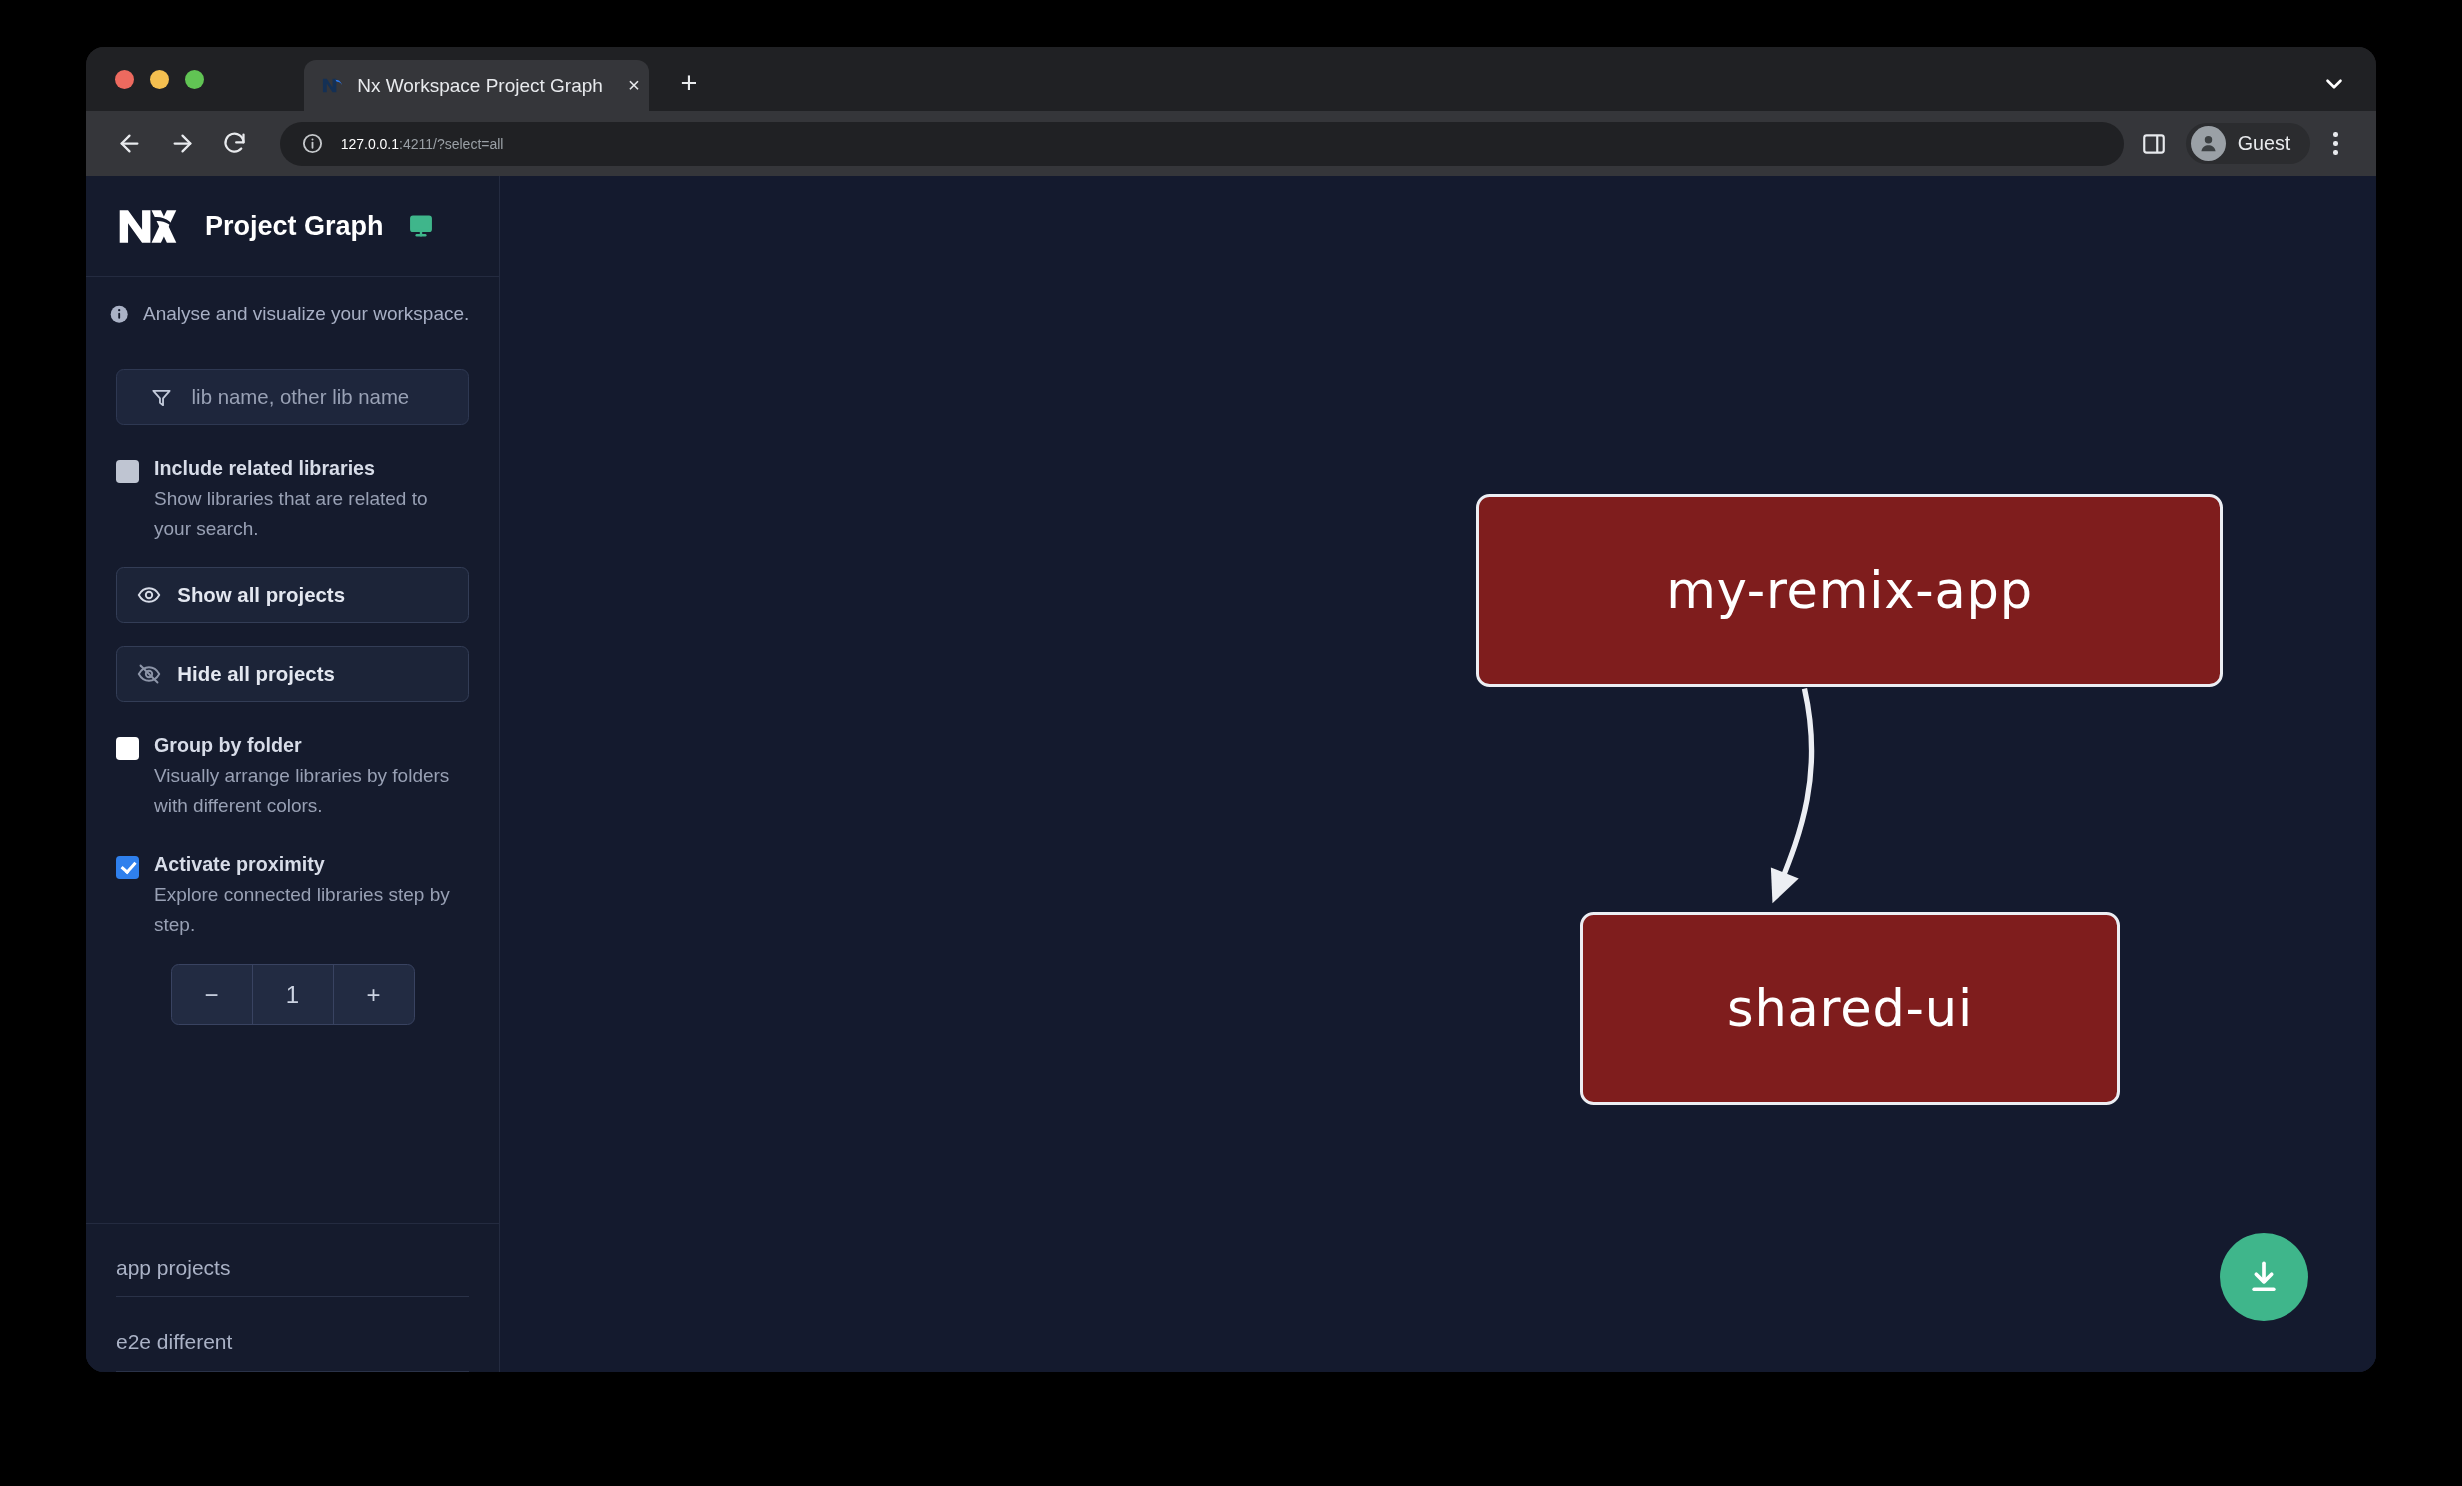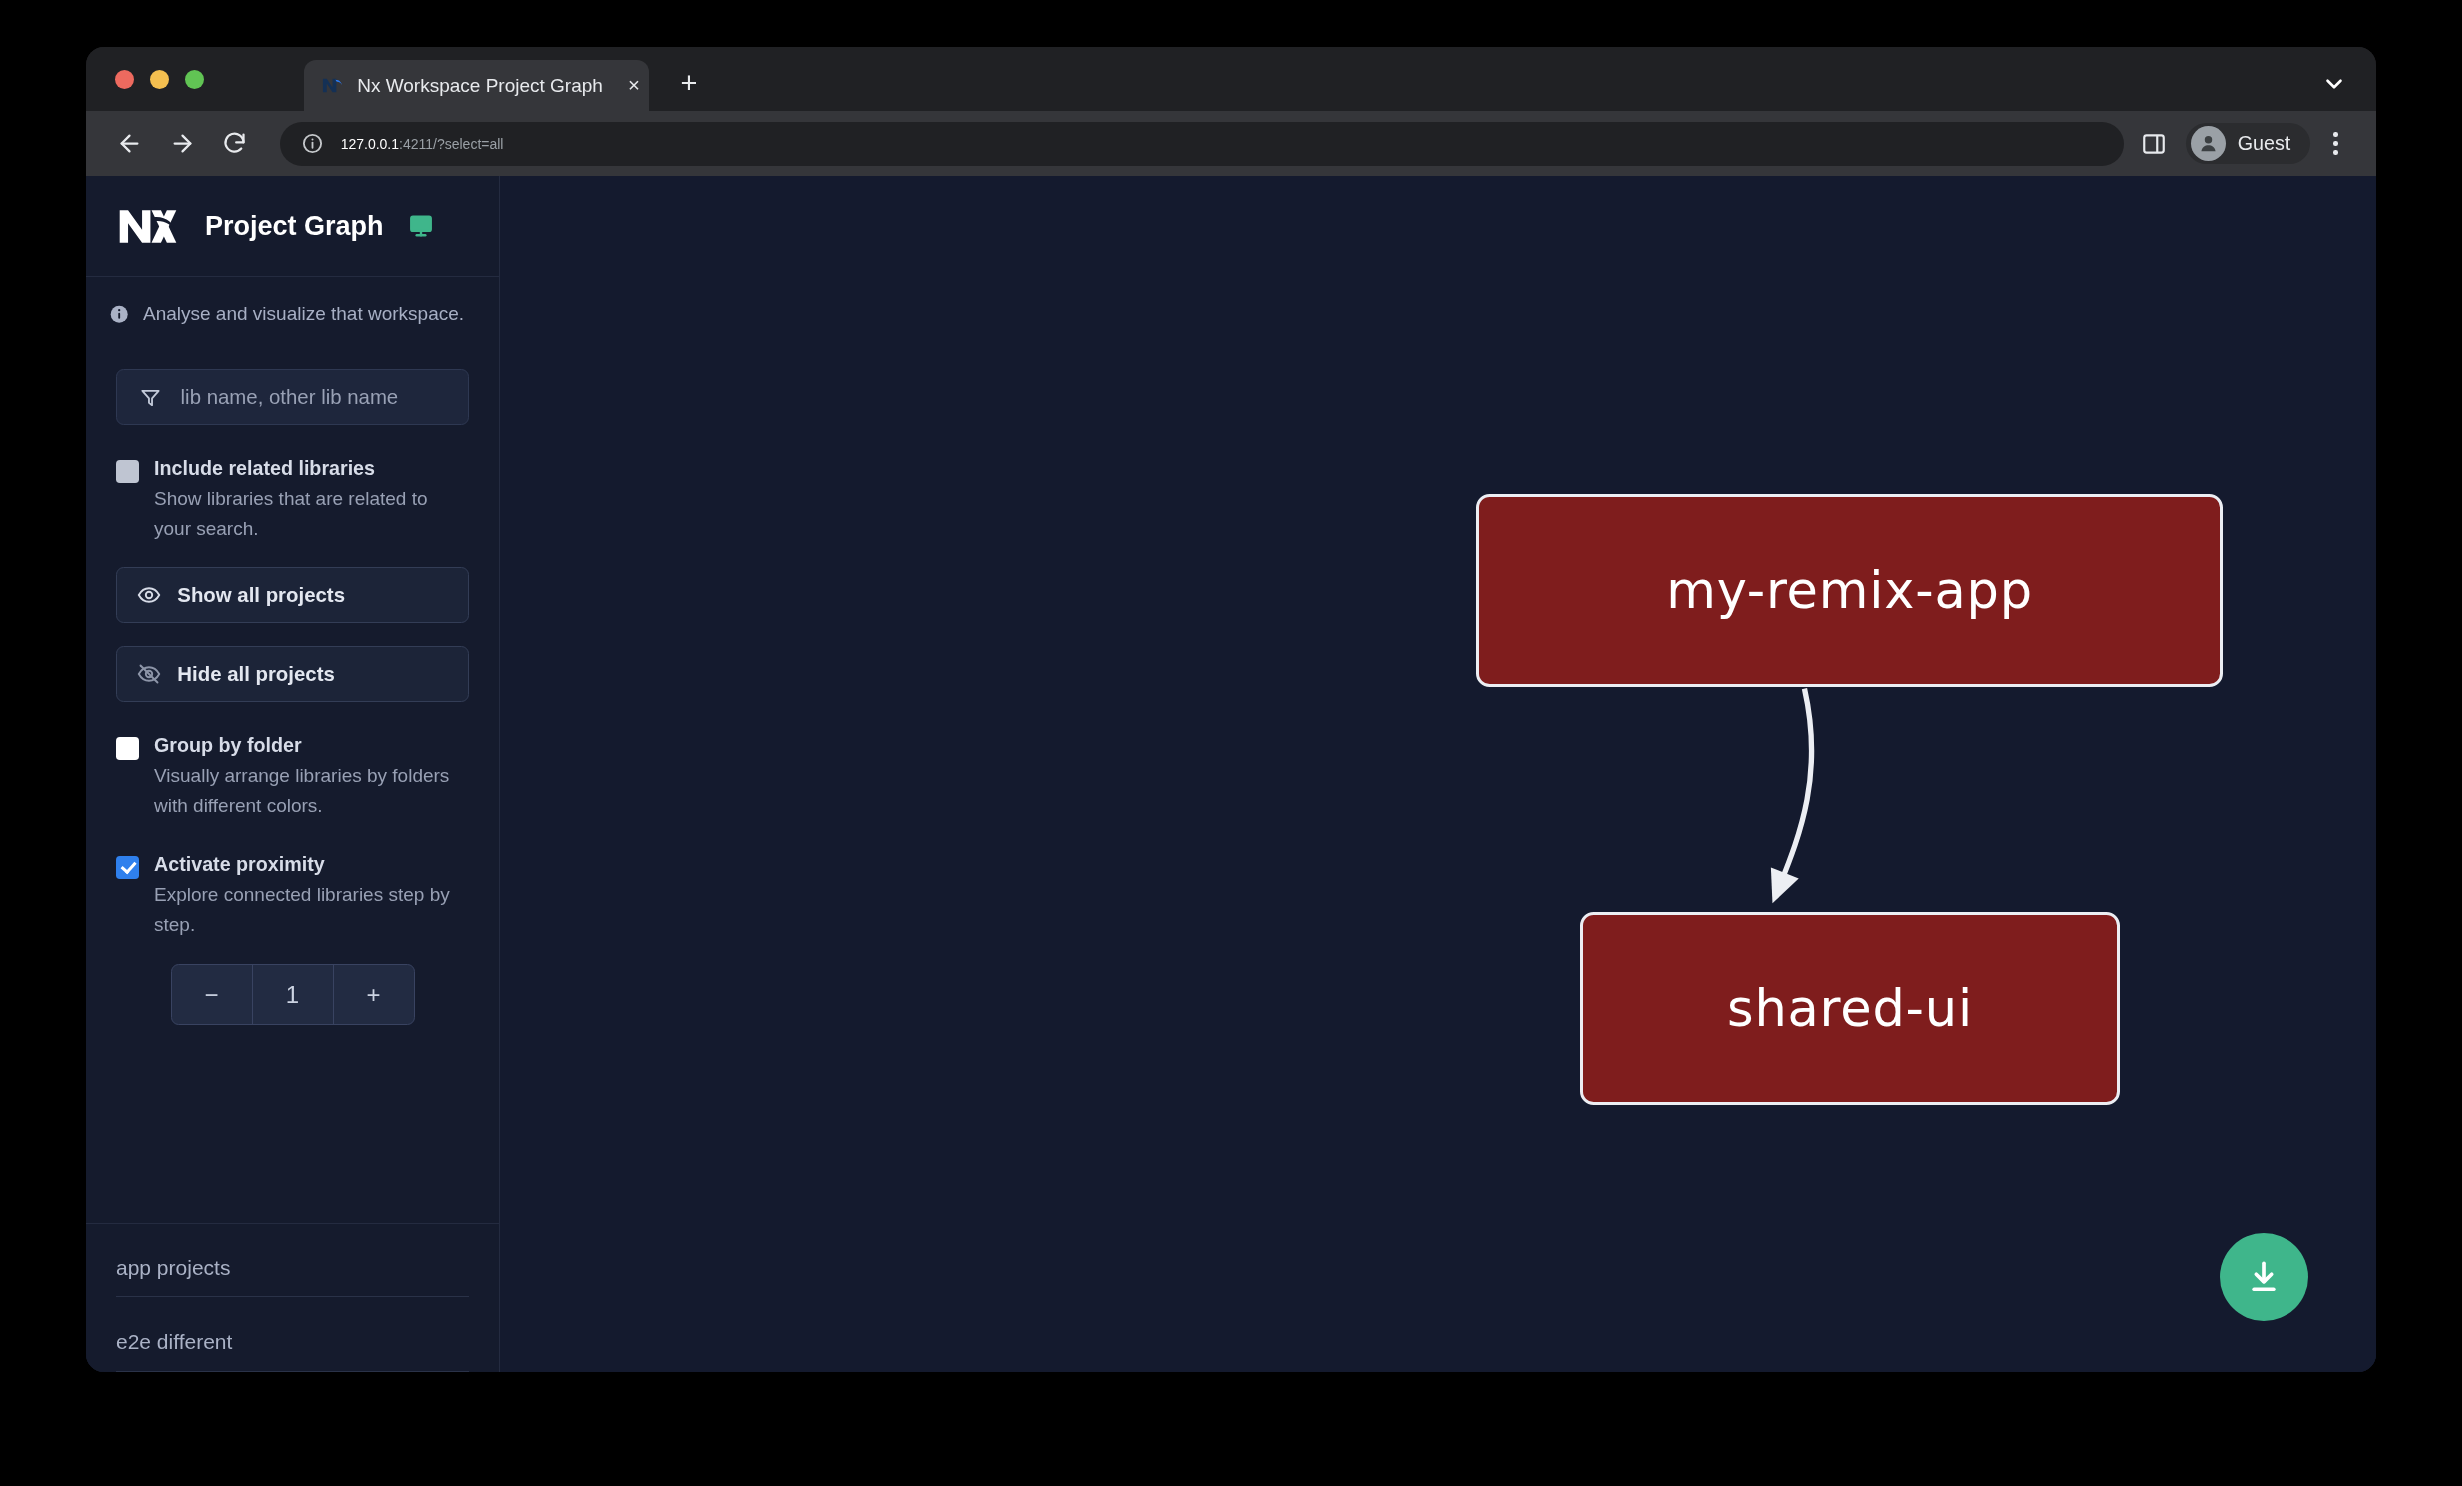--- a/index.html
+++ b/index.html
@@ -249,21 +249,21 @@
   }
 
   #filter-input-wrap {
     margin: 44px 30px 0 30px;
     height: 56px;
     background: #1e263c;
     border: 0.8px solid #2e3852;
     border-radius: 7.6px;
     display: flex;
     align-items: center;
-    padding: 0 22px;
+    padding: 0 33px;
     box-sizing: border-box;
   }
   #filter-icon { width: 23px; height: 23px; flex: 0 0 23px; }
   #filter-input {
     border: none;
     background: transparent;
     outline: none;
     margin-left: 16.6px;
     color: #e6e9f0;
     font-size: 20.4px;
@@ -557,21 +557,21 @@
             <line x1="8" y1="20.5" x2="16" y2="20.5"></line>
         </svg>
       </div>
 
       <div id="sidebar-subtitle-row">
         <svg id="info-icon" viewBox="0 0 24 24">
           <circle cx="12" cy="12" r="10" fill="#aab2c6"></circle>
           <rect x="10.9" y="10.3" width="2.2" height="7" rx="1.1" fill="#151b2d"></rect>
           <circle cx="12" cy="7.3" r="1.35" fill="#151b2d"></circle>
         </svg>
-        <div id="sidebar-subtitle">Analyse and visualize that workspace.</div>
+        <div id="sidebar-subtitle">Analyse and visualize your workspace.</div>
       </div>
 
       <div id="filter-input-wrap">
         <svg id="filter-icon" viewBox="0 0 24 24" fill="none" stroke="#c3cada" stroke-width="1.9" stroke-linejoin="round">
           <polygon points="3.5 5 20.5 5 13.6 13 13.6 20 10.4 17.6 10.4 13"></polygon>
         </svg>
         <input id="filter-input" type="text" placeholder="lib name, other lib name" style="">
       </div>
 
       <div class="check-row">

